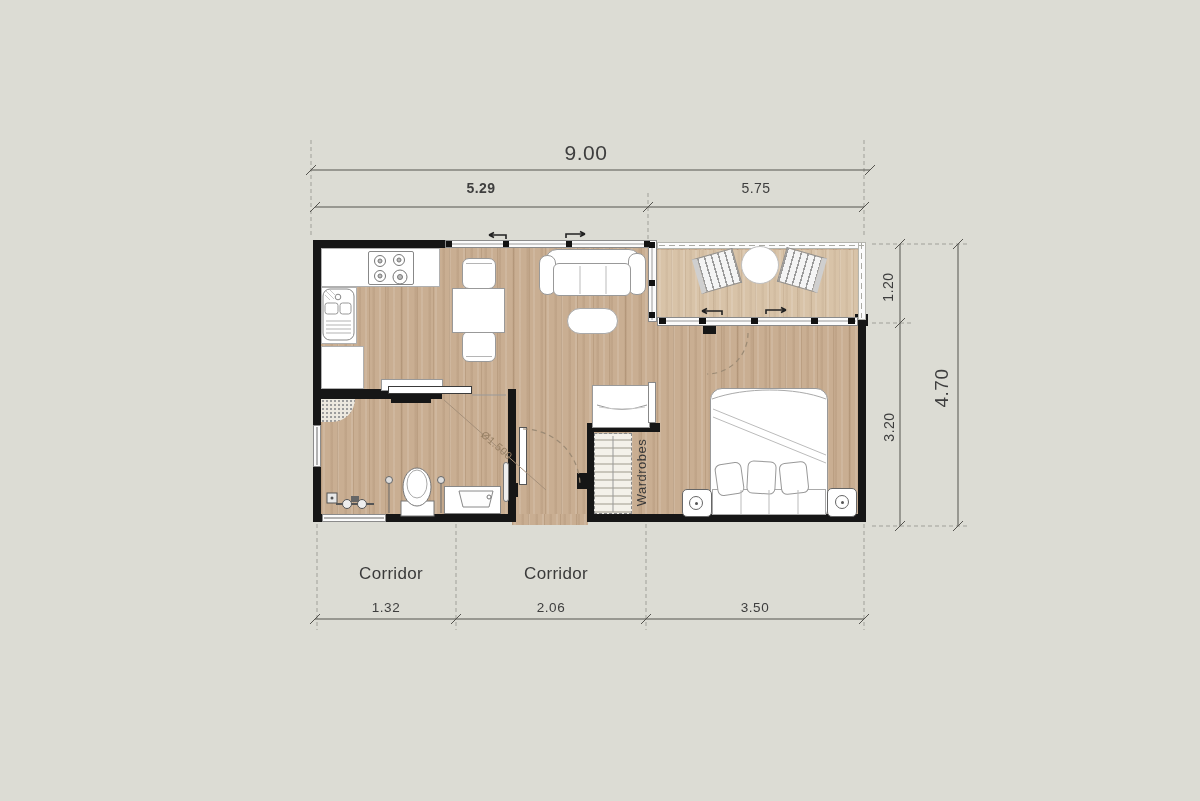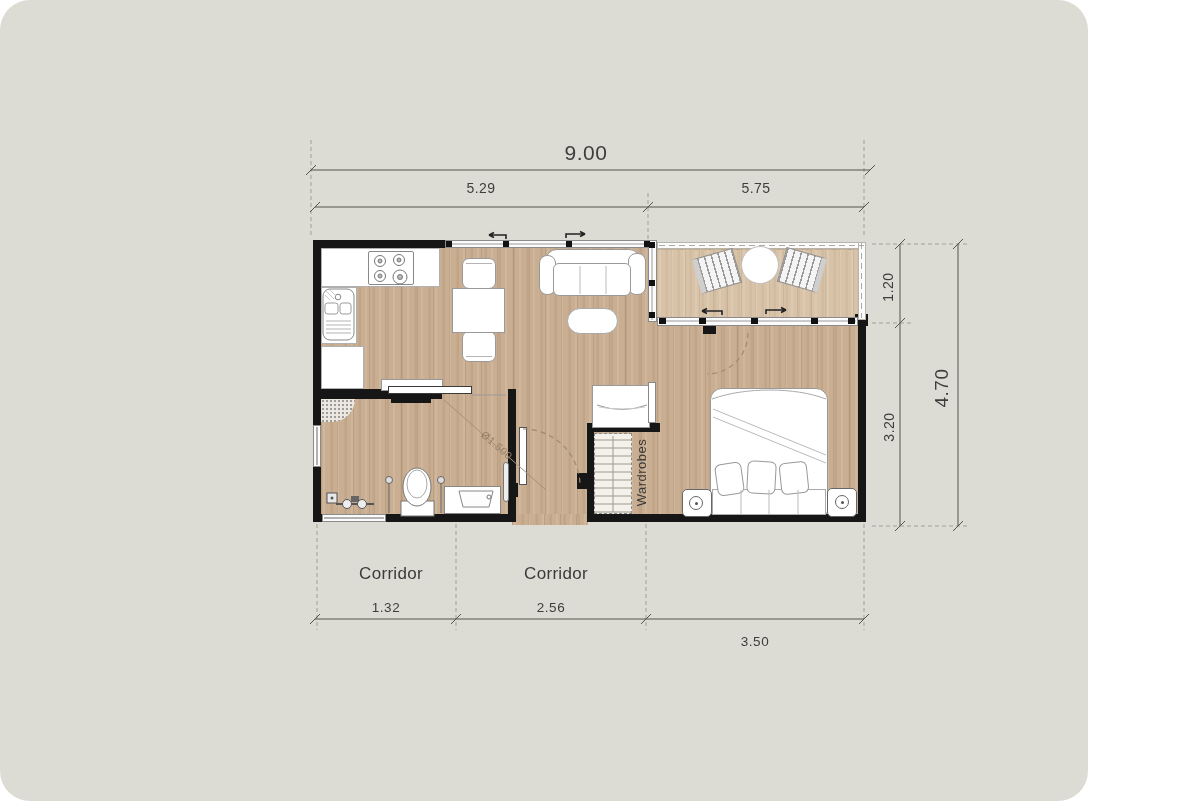--- a/index.html
+++ b/index.html
@@ -1,17 +1,17 @@
 <!DOCTYPE html>
 <html><head>
 <meta charset="utf-8">
 <style>
   html,body{margin:0;padding:0;}
   body{font-family:"Liberation Sans", sans-serif;}
-  .stage{position:relative;width:1088px;height:801px;background:#dcdcd4;overflow:hidden;border-radius:30px;}
+  .stage{position:relative;width:1200px;height:801px;background:#dcdcd4;overflow:hidden;}
   .stage *{box-sizing:border-box;}
   .wall{position:absolute;background:#161616;}
   .floor{position:absolute;background-color:#c9ae92;
      background-image:
        repeating-linear-gradient(90deg, rgba(101,67,33,.14) 0 1px, transparent 1px 16px),
        repeating-linear-gradient(90deg, rgba(255,255,255,.11) 2px 4px, transparent 4px 9px, rgba(90,55,25,.08) 10px 12px, transparent 12px 16px);}
   .floor-terrace{position:absolute;background-color:#d8c3a8;
      background-image:
        repeating-linear-gradient(90deg, rgba(101,67,33,.10) 0 1px, transparent 1px 14px),
        repeating-linear-gradient(90deg, rgba(255,255,255,.12) 2px 4px, transparent 4px 8px, rgba(90,55,25,.05) 9px 11px, transparent 11px 14px);}
@@ -233,27 +233,27 @@
       <path d="M712,399 C745,387 795,387 826,399" stroke="#aaa"></path>
       <path d="M713,417 L826,463" stroke="#bbb"></path>
       <path d="M713,409 L826,455" stroke="#bbb"></path>
       <path d="M613,436 V512" stroke="#999"></path>
       <path d="M580,266 V294 M606,266 V294" stroke="#bbb"></path>
       <path d="M741,490 V514 M769,490 V514 M798,490 V514" stroke="#bbb"></path>
     </g>
   </svg>
 
   <div class="dim-text" style="left:546px;top:141px;width:80px;font-size:21px;">9.00</div>
-  <div class="dim-text" style="left:446px;top:180px;width:70px;font-size:14px;">5.29</div>
+  <div class="dim-text" style="left:446px;top:180px;width:70px;font-size:14px;font-weight:bold;">5.29</div>
   <div class="dim-text" style="left:721px;top:180px;width:70px;font-size:14px;">5.75</div>
   <div class="dim-text rot" style="left:863px;top:279px;width:50px;font-size:14px;">1.20</div>
   <div class="dim-text rot" style="left:864px;top:419px;width:50px;font-size:14px;">3.20</div>
   <div class="dim-text rot" style="left:912px;top:377px;width:60px;font-size:19px;">4.70</div>
   <div class="dim-text" style="left:351px;top:600px;width:70px;font-size:13.5px;">1.32</div>
-  <div class="dim-text" style="left:516px;top:600px;width:70px;font-size:13.5px;">2.56</div>
-  <div class="dim-text" style="left:720px;top:600px;width:70px;font-size:13.5px;margin-top:34px;">3.50</div>
+  <div class="dim-text" style="left:516px;top:600px;width:70px;font-size:13.5px;">2.06</div>
+  <div class="dim-text" style="left:720px;top:600px;width:70px;font-size:13.5px;">3.50</div>
 
   <div class="dim-text" style="left:336px;top:564px;width:110px;font-size:17px;color:#3a3a3a;letter-spacing:.3px;">Corridor</div>
   <div class="dim-text" style="left:501px;top:564px;width:110px;font-size:17px;color:#3a3a3a;letter-spacing:.3px;">Corridor</div>
   <div class="dim-text rot" style="left:601px;top:465px;width:80px;font-size:13px;color:#3a3a3a;">Wardrobes</div>
   <div class="dim-text" style="left:467px;top:439px;width:60px;font-size:10.5px;color:#967f63;transform:rotate(41deg);transform-origin:center;">Ø1.500</div>
 
 </div>
 
 </body></html>

